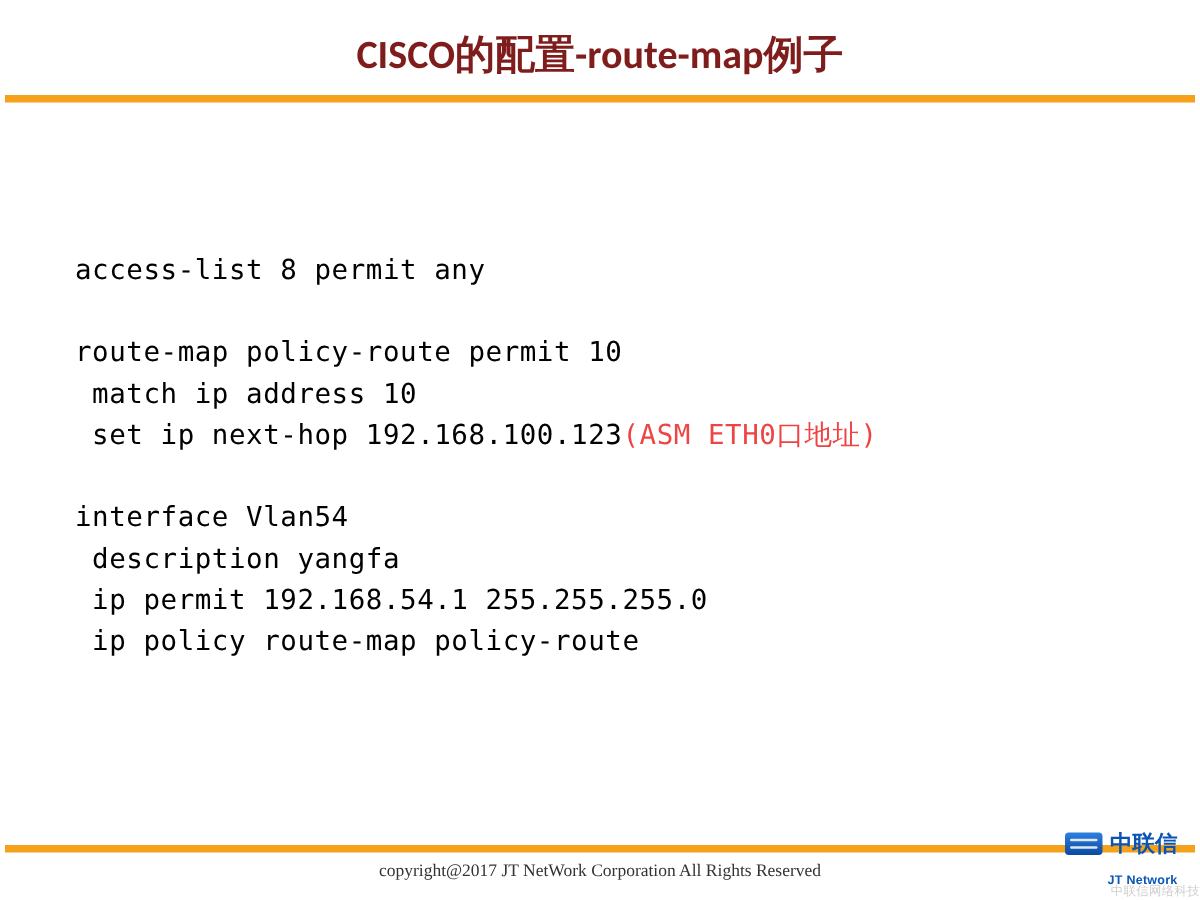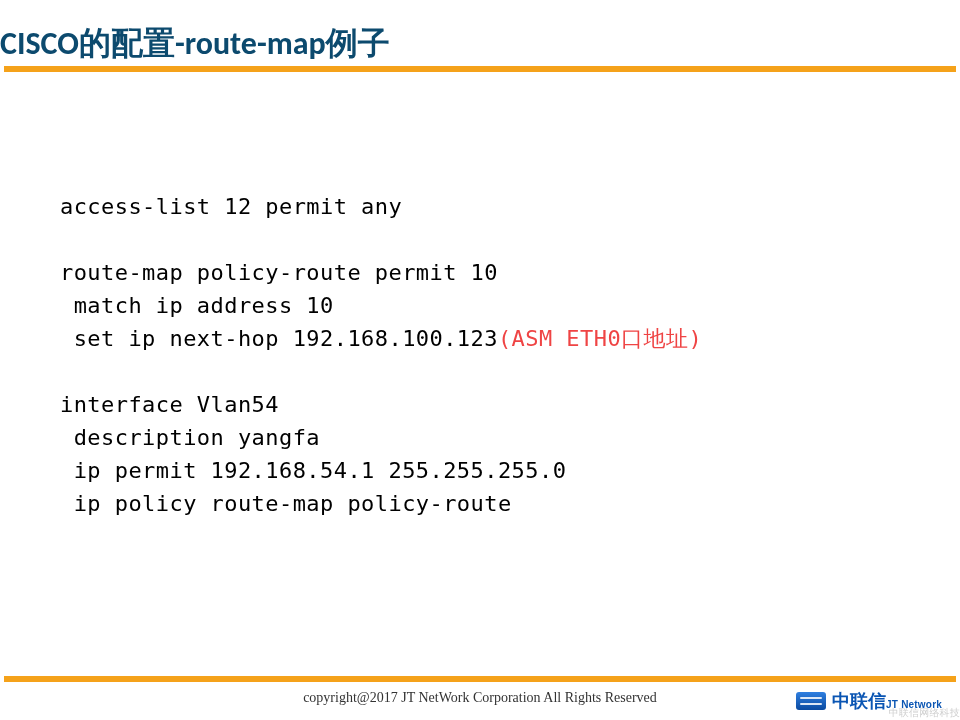--- a/index.html
+++ b/index.html
@@ -1,23 +1,24 @@
 <!DOCTYPE html>
 <html><head>
 <meta charset="utf-8">
 <style>
   * { margin: 0; padding: 0; box-sizing: border-box; }
   html, body { width: 960px; height: 720px; font-family: "Microsoft YaHei", "SimSun", sans-serif; background: #fff; }
   .slide { position: relative; width: 960px; height: 720px; background: #fff; }
   .title {
-    text-align: left;
+    text-align: center;
     font-size: 32px;
     font-weight: 700;
-    color: #0c4a6e;
+    color: #7f1d1d;
     padding-top: 22px;
+    padding-bottom: 10px;
     font-family: "Calibri", "Microsoft YaHei", sans-serif;
   }
   .orange-bar {
     height: 6px;
     background: #f5a21a;
     margin: 0 4px 8px 4px;
   }
   .code-block {
     padding: 110px 60px 0 60px;
     font-family: "SimSun", "NSimSun", "FangSong", monospace;
@@ -42,21 +43,21 @@
     color: #333;
     font-family: Liberation Serif, serif;
   }
   .logo {
     position: absolute;
     right: 18px;
     bottom: 10px;
     width: 150px;
     height: 44px;
     display: flex;
-    flex-direction: row;
+    flex-direction: column;
     align-items: flex-end;
     justify-content: flex-end;
   }
   .logo-row { display: flex; align-items: center; gap: 6px; }
   .logo-icon {
     width: 30px; height: 18px;
     background: linear-gradient(180deg, #2f7fe0 0%, #0a4aa0 100%);
     border-radius: 3px;
     position: relative;
   }
@@ -85,21 +86,21 @@
   }
 </style>
 </head>
 <body>
 
 <div class="slide">
 
   <div class="title">CISCO的配置-route-map例子</div>
   <div class="orange-bar"></div>
 
-  <pre class="code-block"><span>access-list 12 permit any</span>
+  <pre class="code-block"><span>access-list 8 permit any</span>
 <span></span>
 <span>route-map policy-route permit 10</span>
 <span> match ip address 10</span>
 <span> set ip next-hop 192.168.100.123</span><span class="green">(ASM ETH0口地址)</span>
 <span></span>
 <span>interface Vlan54</span>
 <span> description yangfa</span>
 <span> ip permit 192.168.54.1 255.255.255.0</span>
 <span> ip policy route-map policy-route</span></pre>
 

